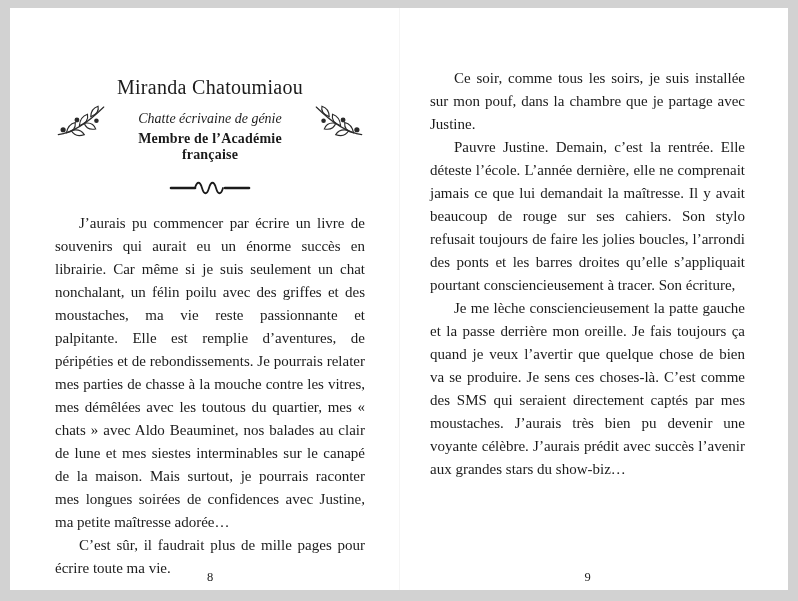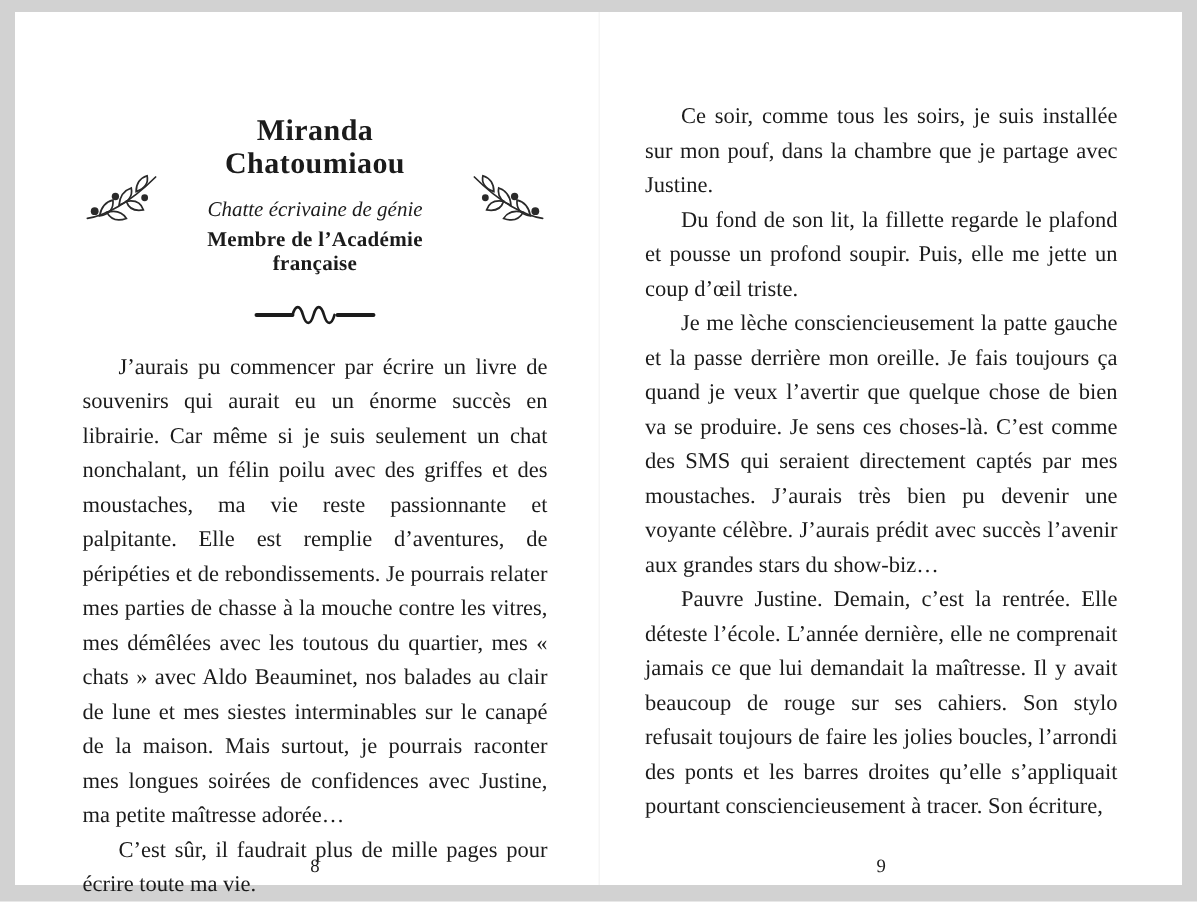--- a/index.html
+++ b/index.html
@@ -37,21 +37,21 @@
     display:grid;
     grid-template-columns:52px 1fr 52px;
     align-items:center;
     column-gap:2px;
   }
   .branch{width:52px;height:52px;display:block;}
   .branch.flip{transform:scaleX(-1);}
   .header-text{text-align:center;}
   .chapter-title{
     font-size:20px;
-    font-weight:bold;
+    font-weight:normal;
     letter-spacing:0.3px;
     line-height:1.1;
   }
   .chapter-subtitle{
     font-style:italic;
     font-size:14px;
     margin-top:13px;
   }
   .chapter-affiliation{
     font-weight:bold;
@@ -138,21 +138,20 @@
       <p>J’aurais pu commencer par écrire un livre de souvenirs qui aurait eu un énorme succès en librairie. Car même si je suis seulement un chat nonchalant, un félin poilu avec des griffes et des moustaches, ma vie reste passionnante et palpitante. Elle est remplie d’aventures, de péripéties et de rebondissements. Je pourrais relater mes parties de chasse à la mouche contre les vitres, mes démêlées avec les toutous du quartier, mes « chats » avec Aldo Beauminet, nos balades au clair de lune et mes siestes interminables sur le canapé de la maison. Mais surtout, je pourrais raconter mes longues soirées de confidences avec Justine, ma petite maîtresse adorée…</p>
       <p>C’est sûr, il faudrait plus de mille pages pour écrire toute ma vie.</p>
     </div>
 
     <div class="page-number">8</div>
   </div>
 
   <div class="page page-right">
     <div class="body-text">
       <p>Ce soir, comme tous les soirs, je suis installée sur mon pouf, dans la chambre que je partage avec Justine.</p>
-      <p>Du fond de son lit, la fillette regarde le plafond et pousse un profond soupir. Puis, elle me jette un coup d’œil triste.</p>
+      <p>Pauvre Justine. Demain, c’est la rentrée. Elle déteste l’école. L’année dernière, elle ne comprenait jamais ce que lui demandait la maîtresse. Il y avait beaucoup de rouge sur ses cahiers. Son stylo refusait toujours de faire les jolies boucles, l’arrondi des ponts et les barres droites qu’elle s’appliquait pourtant consciencieusement à tracer. Son écriture,</p>
       <p>Je me lèche consciencieusement la patte gauche et la passe derrière mon oreille. Je fais toujours ça quand je veux l’avertir que quelque chose de bien va se produire. Je sens ces choses-là. C’est comme des SMS qui seraient directement captés par mes moustaches. J’aurais très bien pu devenir une voyante célèbre. J’aurais prédit avec succès l’avenir aux grandes stars du show-biz…</p>
-      <p>Pauvre Justine. Demain, c’est la rentrée. Elle déteste l’école. L’année dernière, elle ne comprenait jamais ce que lui demandait la maîtresse. Il y avait beaucoup de rouge sur ses cahiers. Son stylo refusait toujours de faire les jolies boucles, l’arrondi des ponts et les barres droites qu’elle s’appliquait pourtant consciencieusement à tracer. Son écriture,</p>
     </div>
 
     <div class="page-number">9</div>
   </div>
 
 </div>
 
 </body></html>

